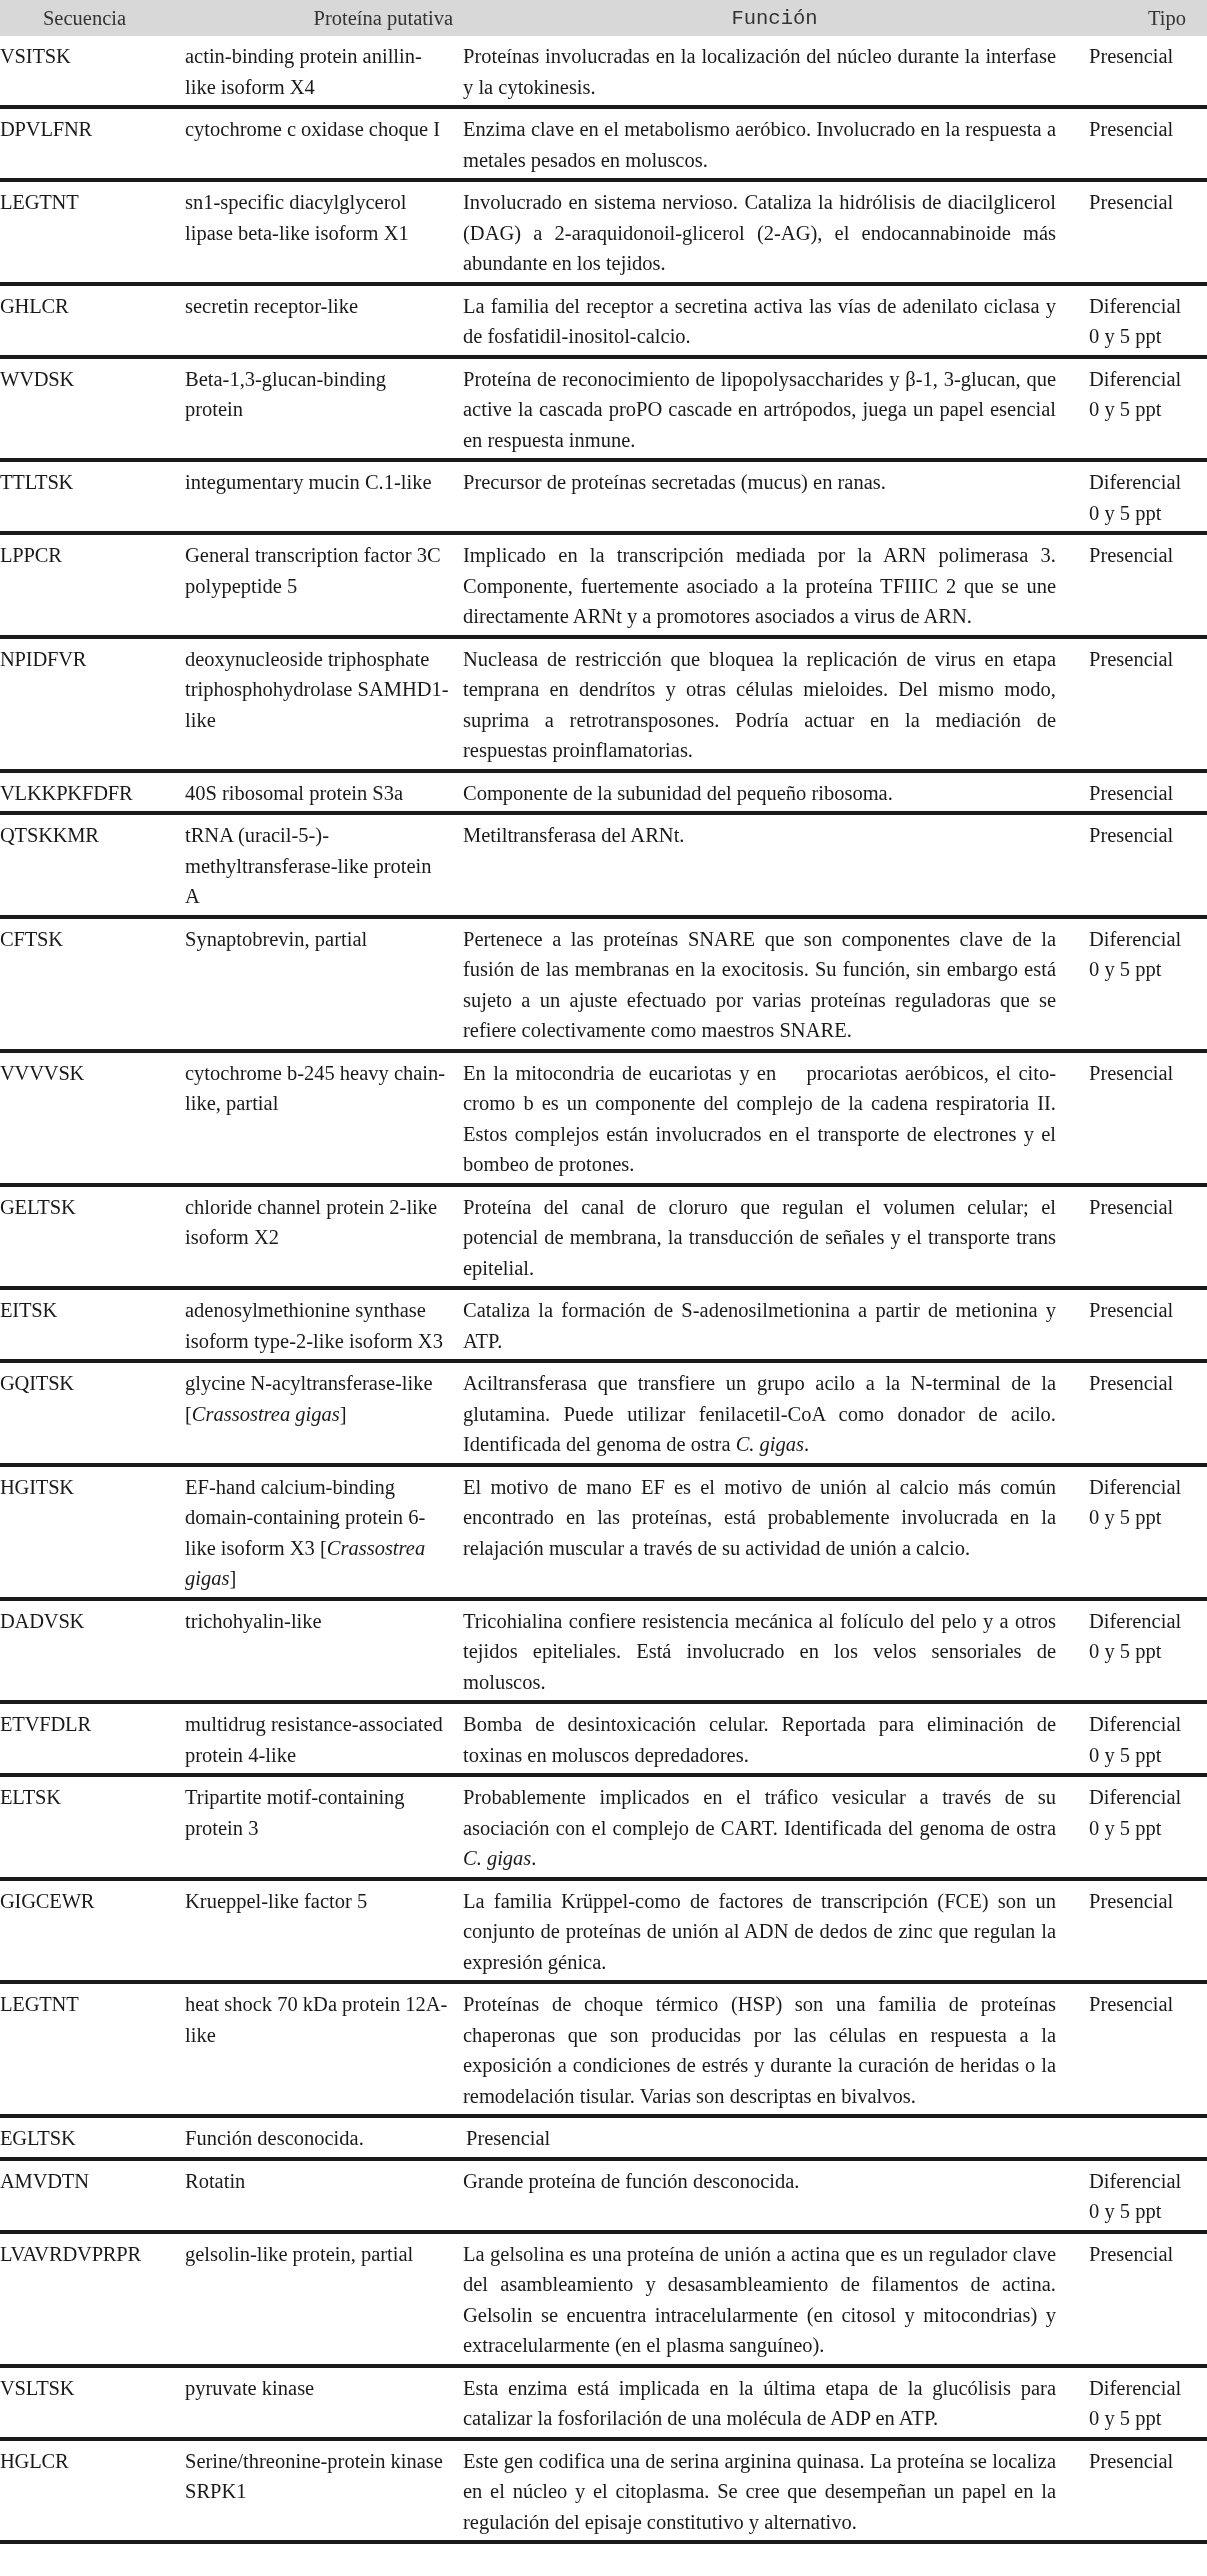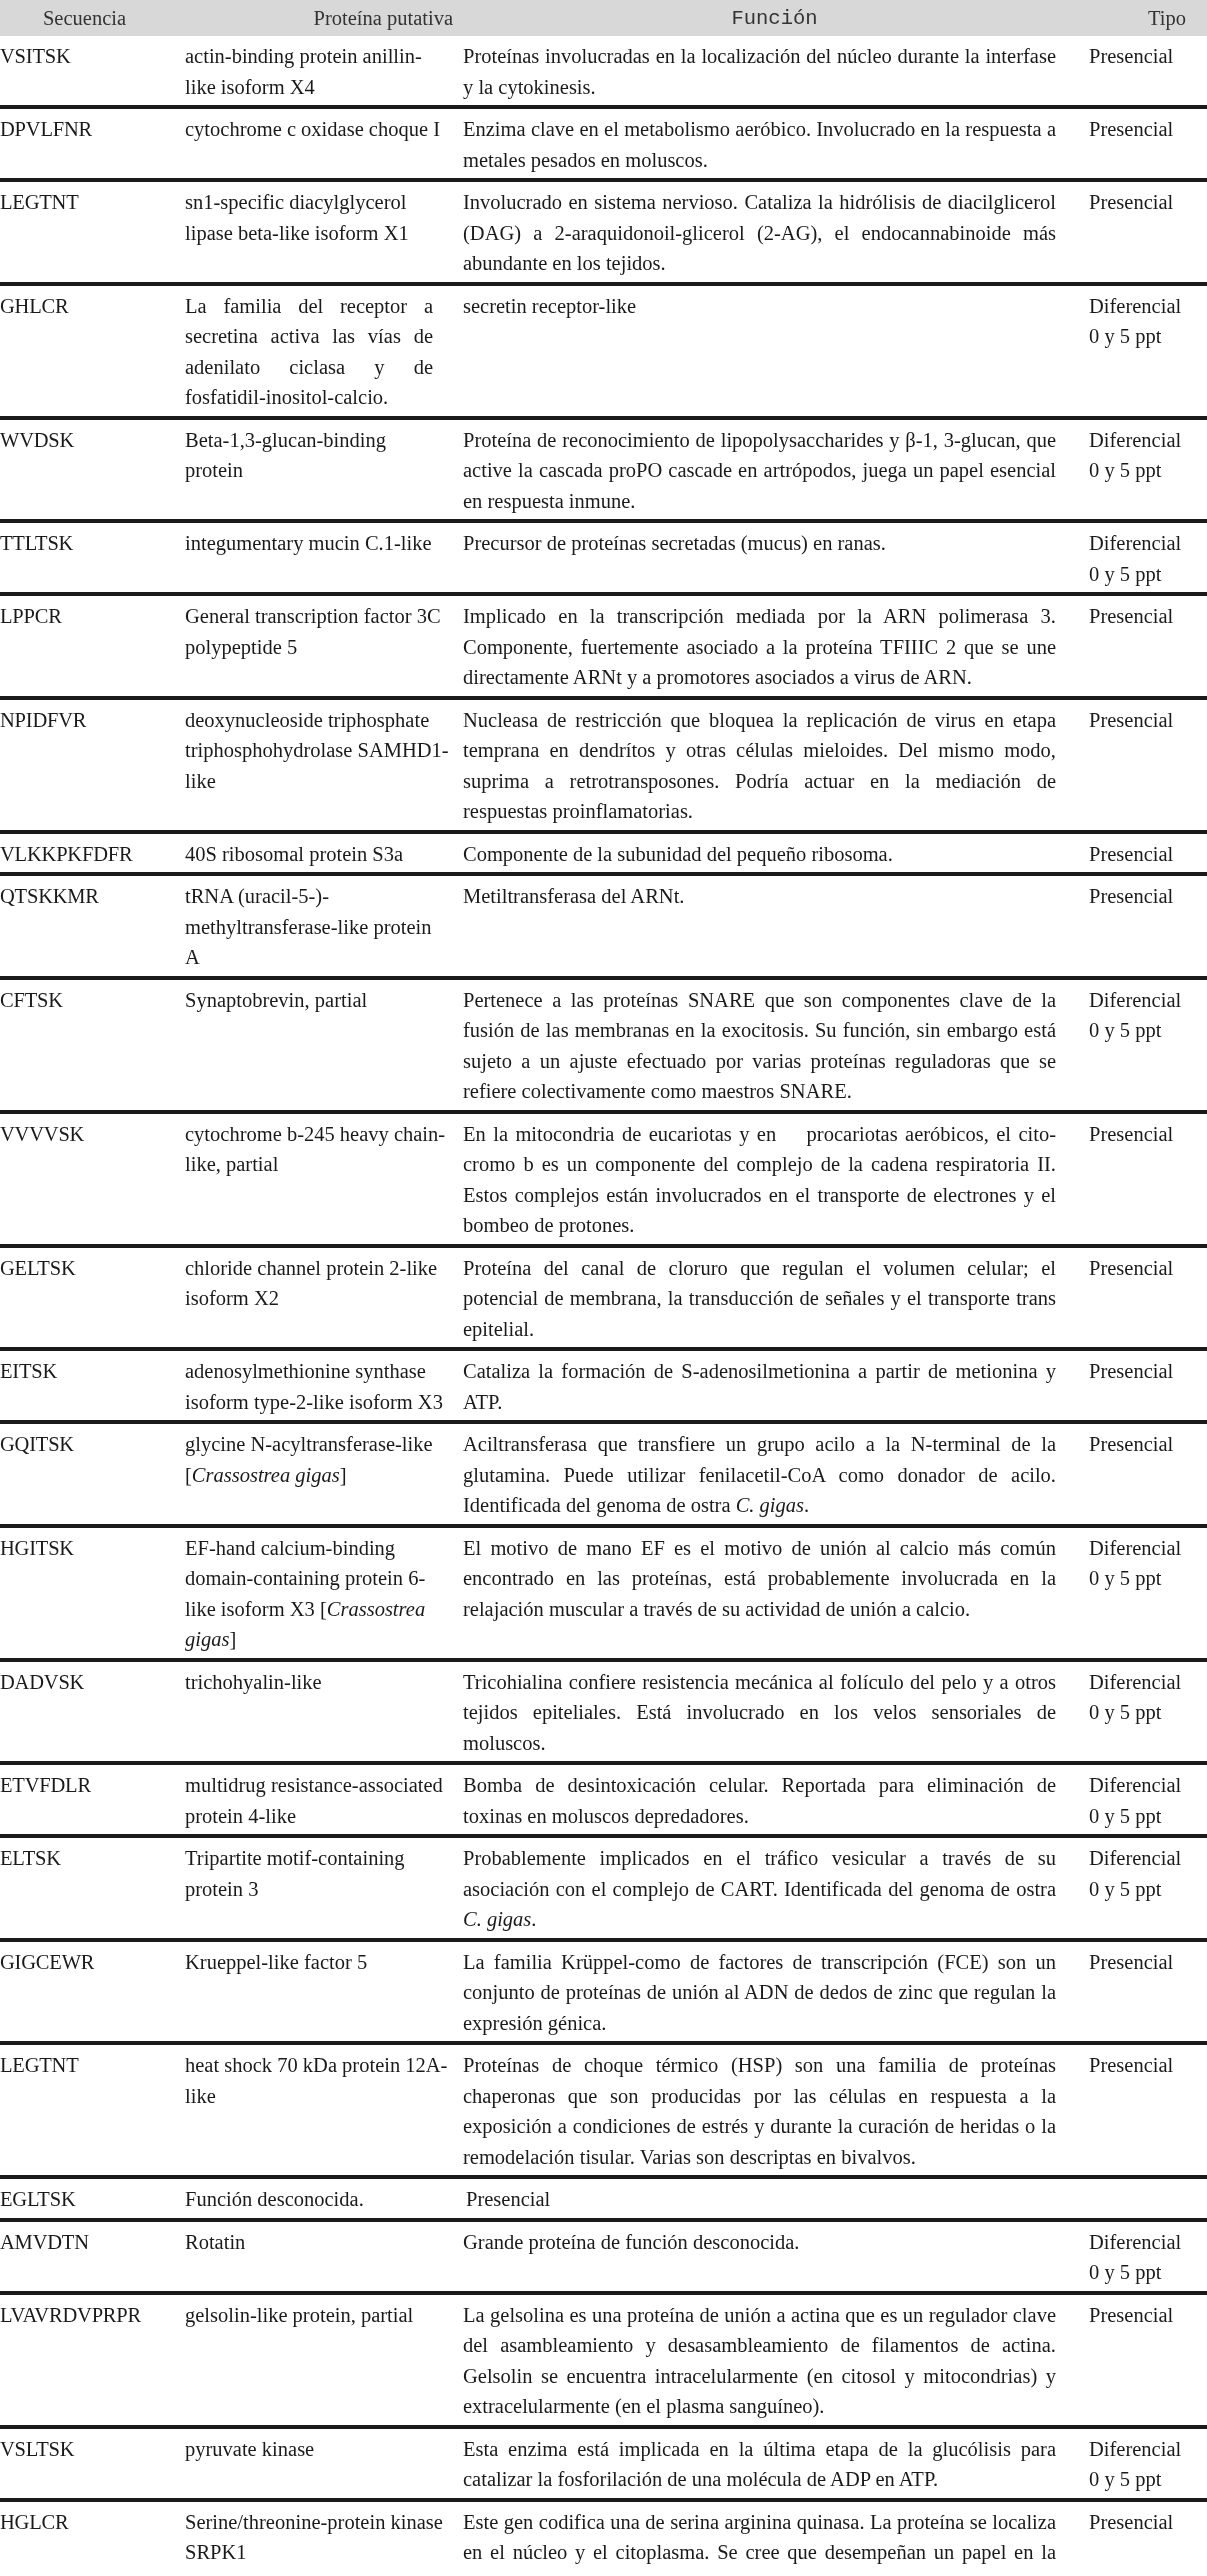--- a/index.html
+++ b/index.html
@@ -67,22 +67,22 @@
 
   <div class="row">
     <div class="cell c-seq">LEGTNT</div>
     <div class="cell c-prot"><span>sn1-specific diacylglycerol lipase beta-like isoform X1</span></div>
     <div class="cell c-func"><span>Involucrado en sistema nervioso. Cataliza la hidrólisis de diacilglic­erol (DAG) a 2-araquidonoil-glicerol (2-AG), el endocannabinoide más abundante en los tejidos.</span></div>
     <div class="cell c-tipo">Presencial</div>
   </div>
 
   <div class="row">
     <div class="cell c-seq">GHLCR</div>
+    <div class="cell c-prot"><span>secretin receptor-like</span></div>
     <div class="cell c-func"><span>La familia del receptor a secretina activa las vías de adenilato ciclasa y de fosfatidil-inositol-calcio.</span></div>
-    <div class="cell c-prot"><span>secretin receptor-like</span></div>
     <div class="cell c-tipo">Diferencial
 0 y 5 ppt</div>
   </div>
 
   <div class="row">
     <div class="cell c-seq">WVDSK</div>
     <div class="cell c-prot"><span>Beta-1,3-glucan-binding protein</span></div>
     <div class="cell c-func"><span>Proteína de reconocimiento de lipopolysaccharides y β-1, 3-glucan, que active la cascada proPO cascade en artrópodos, juega un papel esencial en respuesta inmune.</span></div>
     <div class="cell c-tipo">Diferencial
 0 y 5 ppt</div>

